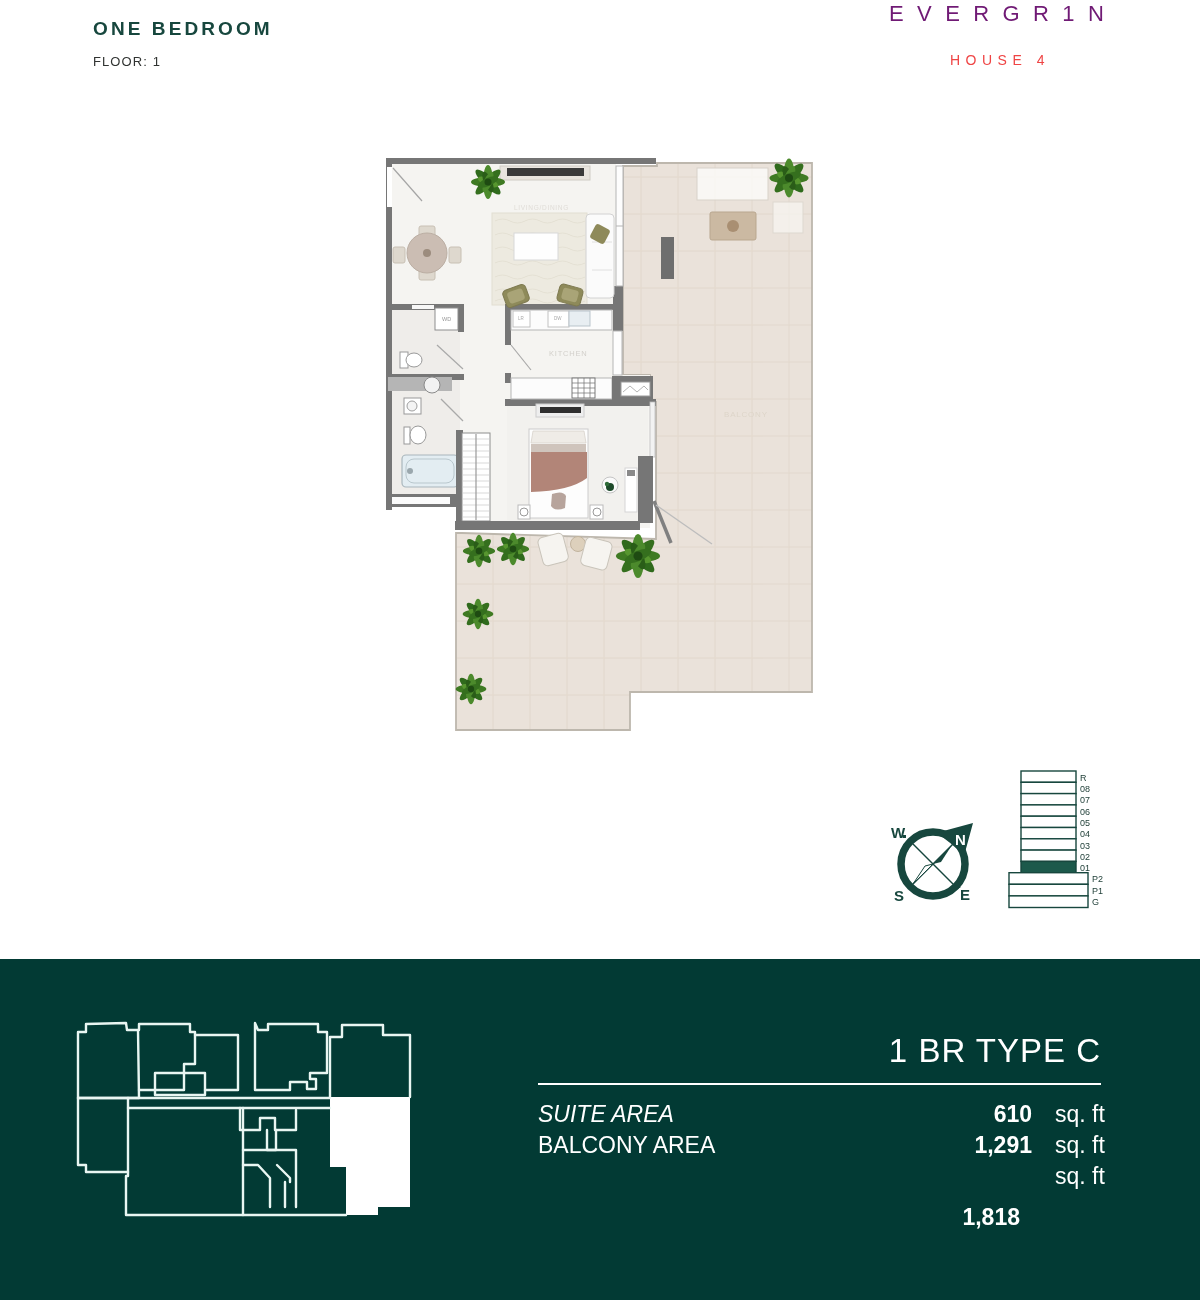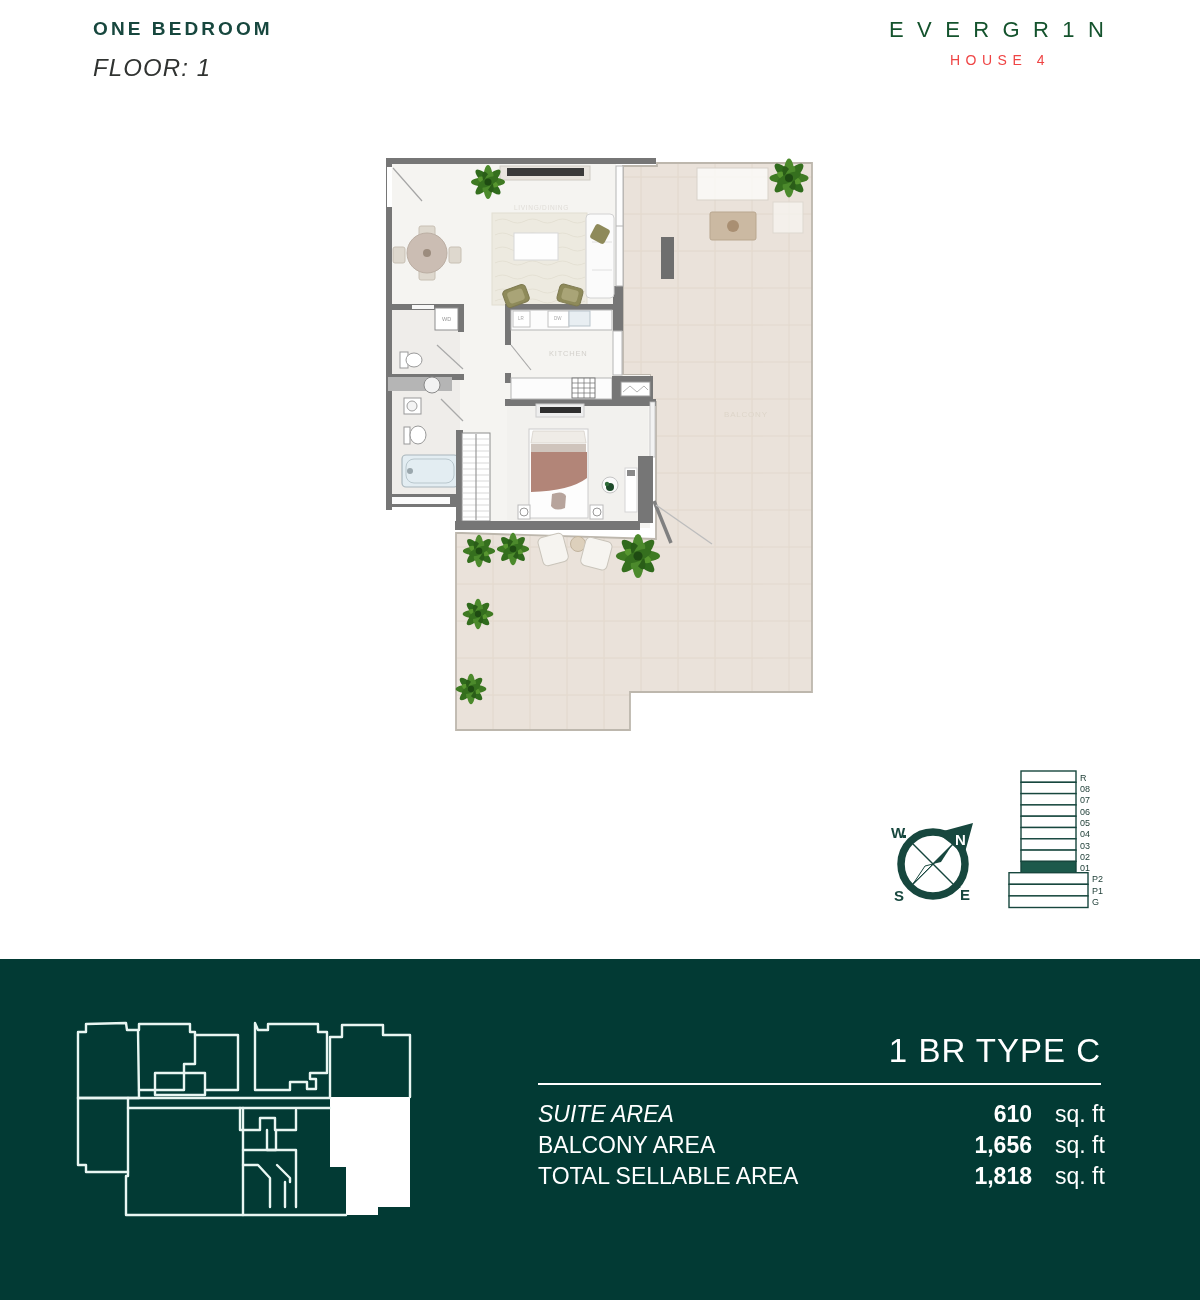--- a/index.html
+++ b/index.html
@@ -4,23 +4,23 @@
 <style>
   html,body{margin:0;padding:0;}
   body{width:1200px;height:1300px;background:#ffffff;font-family:"Liberation Sans",sans-serif;position:relative;overflow:hidden;}
   .abs{position:absolute;}
 </style>
 </head>
 <body>
 
 <div class="abs" style="left:93px;top:18px;font-size:19px;font-weight:bold;color:#17473e;letter-spacing:3.1px;">ONE BEDROOM</div>
 
-<div class="abs" style="left:93px;top:54px;font-size:24px;color:#303331;letter-spacing:1.1px;font-style:italic;">FLOOR: 1</div>
-
-<div class="abs" style="left:889px;top:17px;width:220px;font-size:22px;color:#14532d;letter-spacing:13.4px;white-space:nowrap;">EVERGR1N</div>
+<div class="abs" style="left:93px;top:54px;font-size:13px;color:#303331;letter-spacing:1.1px;">FLOOR: 1</div>
+
+<div class="abs" style="left:889px;top:1px;width:220px;font-size:22px;color:#701a75;letter-spacing:13.4px;white-space:nowrap;">EVERGR1N</div>
 
 <div class="abs" style="left:950px;top:52px;font-size:14px;color:#ef4444;letter-spacing:5.5px;white-space:nowrap;">HOUSE 4</div>
 
 <svg class="abs" style="left:378px;top:140px;" width="444" height="600" viewBox="378 140 444 600" xmlns="http://www.w3.org/2000/svg">
   <defs>
     <g id="palm">
       <ellipse rx="17" ry="5" fill="#3f7a23" transform="rotate(0)"></ellipse>
       <ellipse rx="17" ry="5" fill="#2f6a1c" transform="rotate(45)"></ellipse>
       <ellipse rx="17" ry="5" fill="#4c8a2c" transform="rotate(90)"></ellipse>
       <ellipse rx="17" ry="5" fill="#356f1e" transform="rotate(135)"></ellipse>
@@ -339,21 +339,20 @@
 <div class="abs" style="left:538px;top:1083px;width:563px;height:2px;background:#ffffff;"></div>
 
 <div class="abs" style="left:538px;top:1101px;width:563px;color:#ffffff;font-size:23px;">
   <div style="position:relative;height:31px;">
     <span style="position:absolute;left:0;font-style:italic;">SUITE AREA</span>
     <span style="position:absolute;right:69px;font-weight:bold;">610</span>
     <span style="position:absolute;left:517px;white-space:nowrap;">sq. ft</span>
   </div>
   <div style="position:relative;height:31px;">
     <span style="position:absolute;left:0;">BALCONY AREA</span>
-    <span style="position:absolute;right:69px;font-weight:bold;">1,656</span>
+    <span style="position:absolute;right:69px;font-weight:bold;">1,291</span>
     <span style="position:absolute;left:517px;white-space:nowrap;">sq. ft</span>
   </div>
   <div style="position:relative;height:31px;">
-    <span style="position:absolute;left:0;">TOTAL SELLABLE AREA</span>
-    <span style="position:absolute;right:69px;font-weight:bold;">1,818</span>
+    <span style="position:absolute;right:81px;font-weight:bold;margin-top:41px;">1,818</span>
     <span style="position:absolute;left:517px;white-space:nowrap;">sq. ft</span>
   </div>
 </div>
 
 </body></html>

